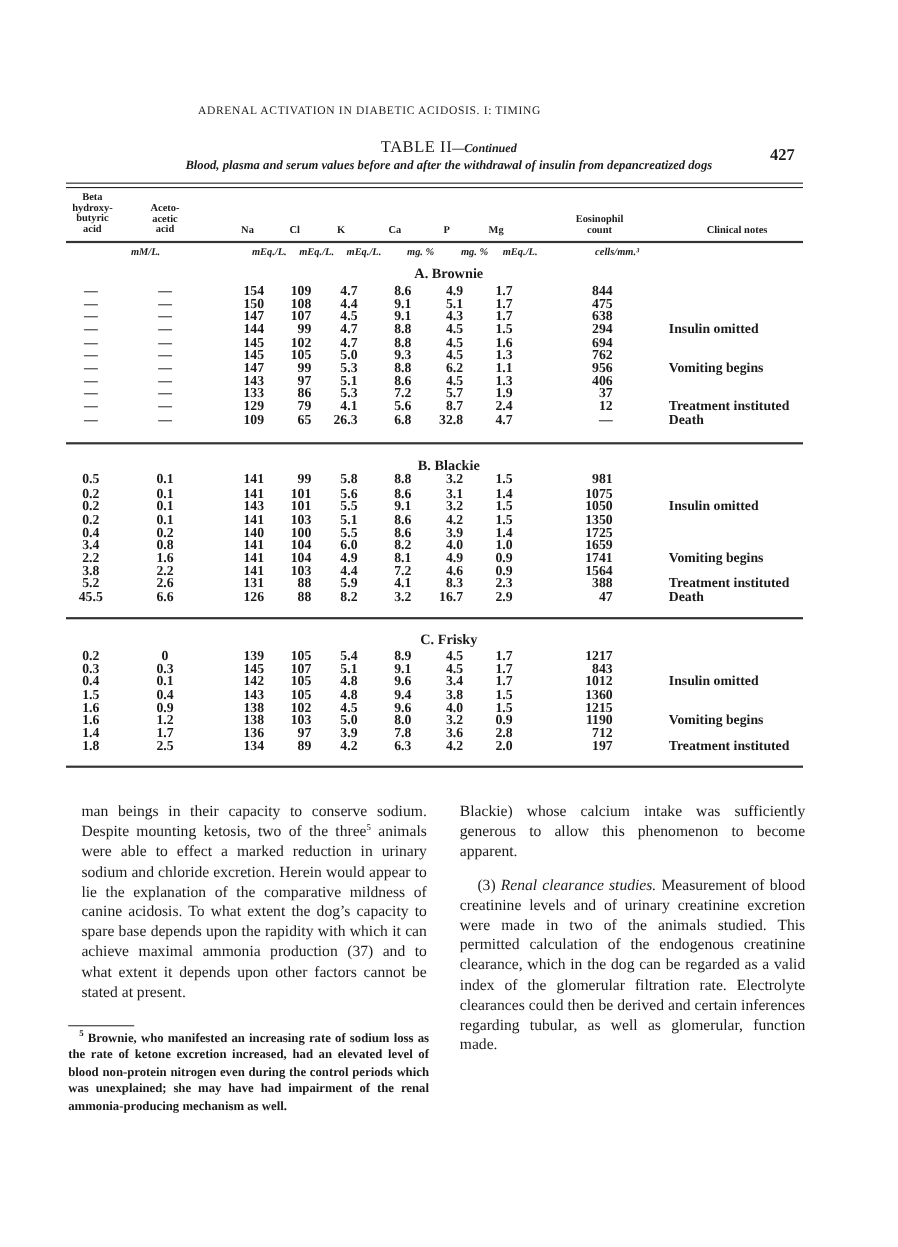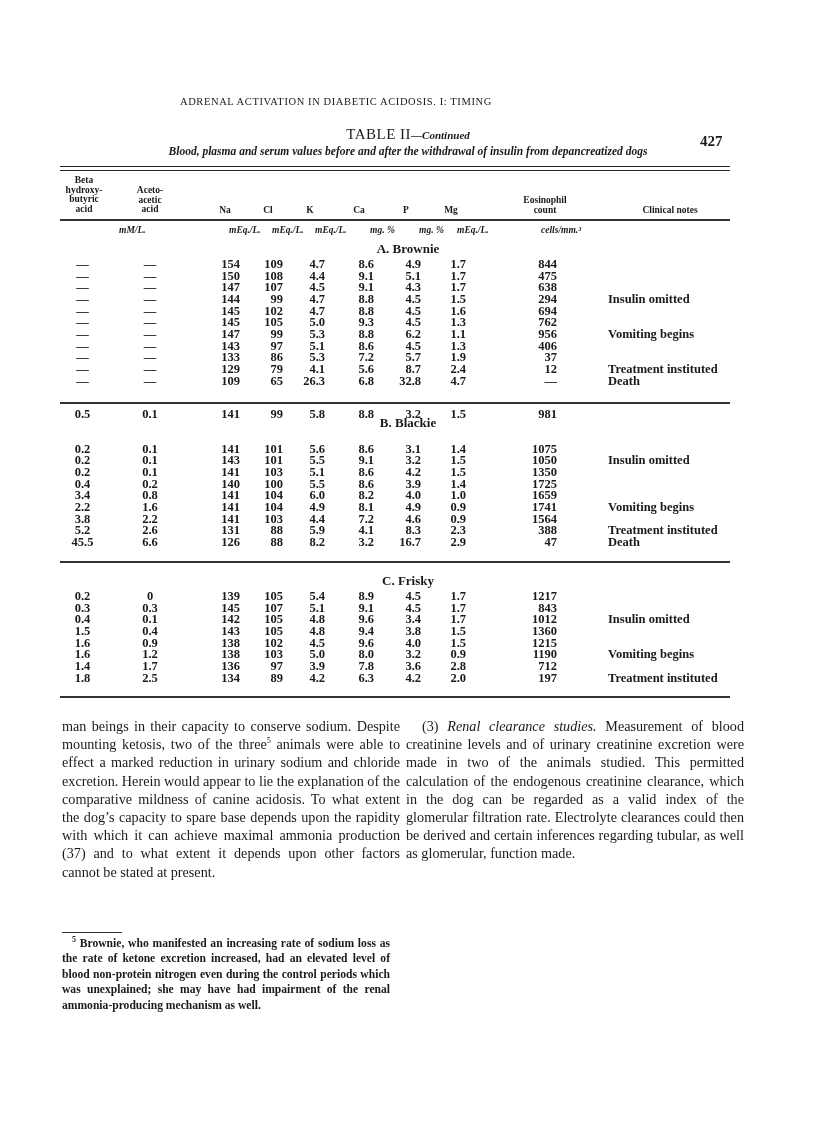--- a/index.html
+++ b/index.html
@@ -45,21 +45,21 @@
 
   .hdr { position: absolute; font-size: 9.5px; font-weight: bold; text-align: center; line-height: 9.5px; }
   .units { position: absolute; font-size: 9.5px; font-style: italic; font-weight: bold; white-space: nowrap; padding-left: 29px; }
   .section-title {
     position: absolute; left: 0; width: 816px; text-align: center; font-size: 13px; font-weight: bold;
   }
 
   .col-text {
     position: absolute; width: 338px; font-size: 14.2px; line-height: 18.2px; text-align: justify;
   }
-  .col-text p { margin: 0; }
+  .col-text p { margin: 12px; }
   .col-text .indent { text-indent: 16px; }
   .col-text i { font-style: italic; }
   .footnote-rule { position: absolute; left: 62px; top: 932px; width: 60px; height: 1px; background: #333; }
   .footnote {
     position: absolute; left: 62px; top: 936px; width: 328px; font-size: 11.6px; line-height: 15.4px; text-align: justify;
     font-weight: bold;
   }
   sup { font-size: 8px; vertical-align: super; line-height: 0; }
 </style>
 </head>
@@ -248,21 +248,21 @@
       <span class="cell c-mg">4.7</span>
       <span class="cell c-eos">—</span>
       <span class="cell c-note">Death</span>
     </div>
   </div>
 
 <div class="rule single" style="top:402px;"></div>
 
 <div class="section-title" style="top:415px;">B. Blackie</div>
 <div id="sec1">
-    <div class="row" style="top: 409px;">
+    <div class="row" style="top: 430px;">
       <span class="cell c-bha">0.5</span>
       <span class="cell c-aaa">0.1</span>
       <span class="cell c-na">141</span>
       <span class="cell c-cl">99</span>
       <span class="cell c-k">5.8</span>
       <span class="cell c-ca">8.8</span>
       <span class="cell c-p">3.2</span>
       <span class="cell c-mg">1.5</span>
       <span class="cell c-eos">981</span>
       <span class="cell c-note"></span>
@@ -484,14 +484,15 @@
 <div class="col-text" style="left:62px; top:717px;">
   <p><span>man beings in their capacity to conserve sodium. Despite mounting ketosis, two of the three</span><sup>5</sup><span> animals were able to effect a marked reduction in urinary sodium and chloride excretion.  Herein would appear to lie the explanation of the comparative mildness of canine acidosis.  To what extent the dog’s capacity to spare base depends upon the rapidity with which it can achieve maximal ammonia production (37) and to what extent it depends upon other factors cannot be stated at present.</span></p>
 </div>
 
 <div class="footnote-rule"></div>
 <div class="footnote">
   <span style="padding-left:10px;"></span><sup>5</sup><span> Brownie, who manifested an increasing rate of sodium loss as the rate of ketone excretion increased, had an elevated level of blood non-protein nitrogen even during the control periods which was unexplained; she may have had impairment of the renal ammonia-producing mechanism as well.</span>
 </div>
 
 <div class="col-text" style="left:406px; top:717px;">
+  <p>Blackie) whose calcium intake was sufficiently generous to allow this phenomenon to become apparent.</p>
   <p class="indent"><span>(3) </span><i>Renal clearance studies.</i><span>  Measurement of blood creatinine levels and of urinary creatinine excretion were made in two of the animals studied. This permitted calculation of the endogenous creatinine clearance, which in the dog can be regarded as a valid index of the glomerular filtration rate.  Electrolyte clearances could then be derived and certain inferences regarding tubular, as well as glomerular, function made.</span></p>
 </div>
 
 </body></html>

